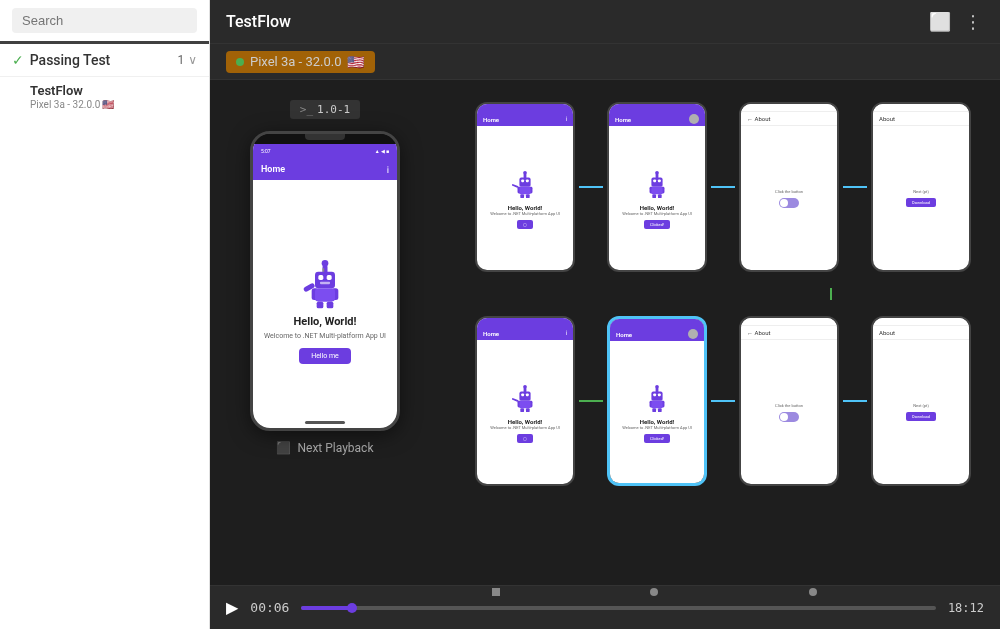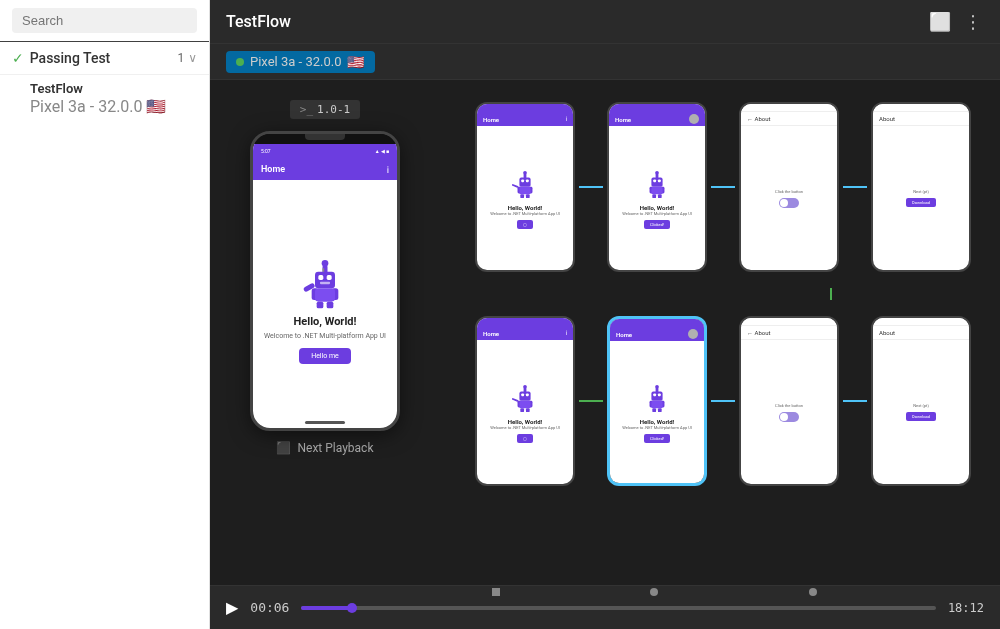--- a/index.html
+++ b/index.html
@@ -2,45 +2,45 @@
 <html><head>
   <meta charset="utf-8">
   <style>
     * { box-sizing: border-box; margin: 0; padding: 0; }
     body { font-family: -apple-system, BlinkMacSystemFont, 'Segoe UI', Roboto, sans-serif; background: #f5f5f5; width: 1000px; height: 629px; overflow: hidden; display: flex; flex-direction: column; }
 
     .app-container { display: flex; width: 1000px; height: 629px; }
 
     
     .sidebar { width: 210px; min-width: 210px; background: #fff; border-right: 1px solid #e0e0e0; display: flex; flex-direction: column; }
-    .sidebar-search { padding: 8px 12px; border-bottom: 1px solid #404040; }
+    .sidebar-search { padding: 8px 12px; border-bottom: 3px solid #404040; }
     .sidebar-search input { width: 100%; border: none; background: #f0f0f0; border-radius: 4px; padding: 5px 10px; font-size: 13px; color: #888; outline: none; }
     .sidebar-section { padding: 0; }
     .sidebar-item { display: flex; align-items: center; padding: 8px 12px; cursor: pointer; border-bottom: 1px solid #f0f0f0; }
     .sidebar-item .check-icon { color: #4CAF50; font-size: 14px; margin-right: 6px; }
     .sidebar-item-label { flex: 1; font-size: 14px; font-weight: 500; color: #333; }
     .sidebar-badge { font-size: 12px; color: #666; margin-right: 4px; }
     .sidebar-chevron { font-size: 12px; color: #999; }
     .sidebar-sub-item { padding: 6px 12px 6px 30px; cursor: pointer; }
     .sidebar-sub-title { font-size: 13px; font-weight: 600; color: #333; }
-    .sidebar-sub-desc { font-size: 16px; color: #888; margin-top: 1px; }
+    .sidebar-sub-desc { font-size: 10px; color: #888; margin-top: 1px; }
 
     
     .main-content { flex: 1; display: flex; flex-direction: column; background: #1e1e1e; }
 
     
     .top-bar { background: #2a2a2a; display: flex; align-items: center; justify-content: space-between; padding: 0 16px; height: 44px; border-bottom: 1px solid #333; }
     .top-bar-left { display: flex; align-items: center; gap: 8px; }
     .app-title { color: #fff; font-size: 16px; font-weight: 500; }
     .top-bar-icons { display: flex; gap: 8px; }
     .top-bar-icon { color: #ccc; font-size: 18px; cursor: pointer; padding: 2px; }
 
     
     .device-header { background: #2a2a2a; display: flex; align-items: center; padding: 6px 16px; border-bottom: 1px solid #333; height: 36px; }
-    .device-tag { display: flex; align-items: center; gap: 6px; background: #0369a1; border-radius: 4px; padding: 3px 10px; }
+    .device-tag { display: flex; align-items: center; gap: 6px; background: #a16207; border-radius: 4px; padding: 3px 10px; }
     .device-dot { width: 8px; height: 8px; border-radius: 50%; background: #4CAF50; }
     .device-label { color: #ccc; font-size: 13px; }
     .flag { font-size: 14px; }
 
     
     .workspace { flex: 1; display: flex; position: relative; overflow: hidden; gap: 13px; }
 
     
     .left-panel { width: 230px; min-width: 230px; display: flex; flex-direction: column; align-items: center; justify-content: flex-start; padding: 20px 10px 10px 10px; position: relative; }
 

